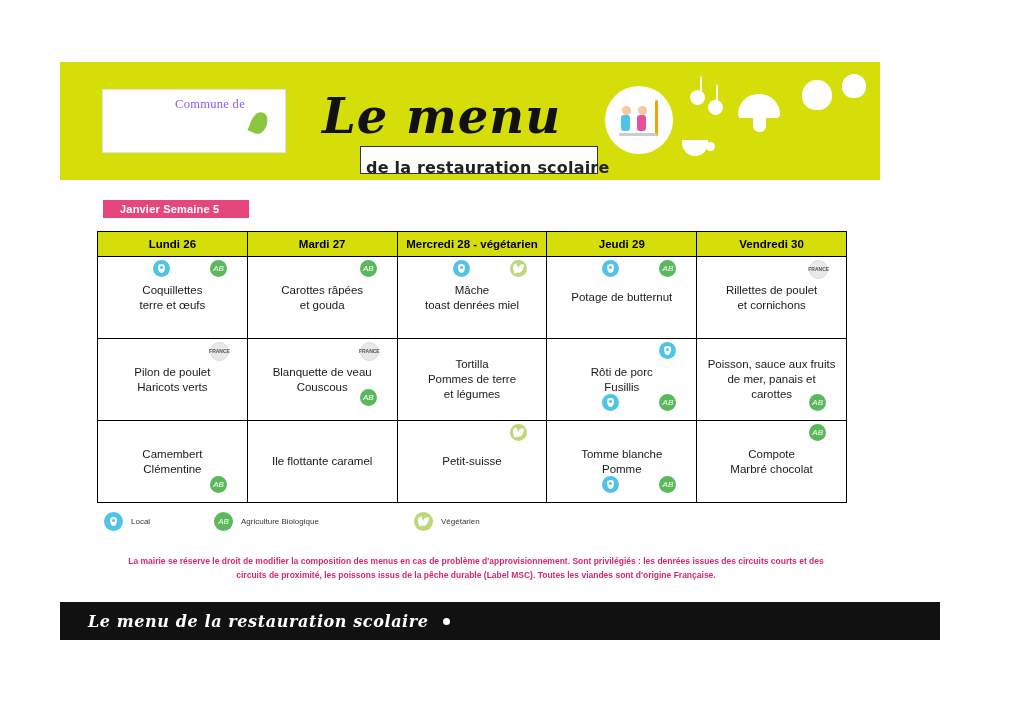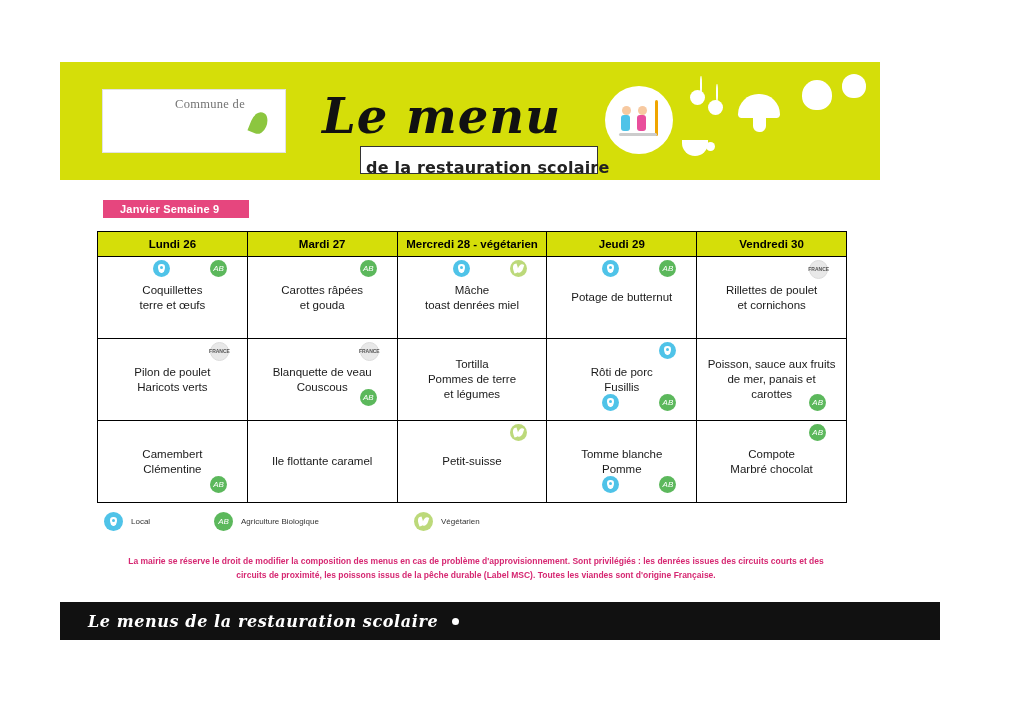--- a/index.html
+++ b/index.html
@@ -31,21 +31,21 @@
     width: 182px;
     height: 62px;
     background: #ffffff;
     border: 1px solid #e2e2e2;
   }
   .logo-commune {
     position: absolute;
     left: 72px;
     top: 7px;
     font-size: 12.5px;
-    color: #737373;
+    color: #8b5cf6;
     font-family: "Liberation Serif", serif;
     letter-spacing: .3px;
   }
   .logo-boussay {
     position: absolute;
     left: 12px;
     top: 20px;
     font-size: 29px;
     font-weight: bold;
     letter-spacing: -.5px;
@@ -350,21 +350,21 @@
     <div class="deco" style="left:693px; top:54px; width:13px; height:16px; border-radius:0 0 6px 6px;"></div>
   </div>
   <div class="apple" style="left:742px; top:18px; width:30px; height:30px;"></div>
   <div class="apple" style="left:782px; top:12px; width:24px; height:24px;"></div>
   <div>
     <div class="cup" style="left:622px; top:78px; width:26px; height:16px;"></div>
     <div class="deco" style="left:646px; top:80px; width:9px; height:9px; border-radius:50%;"></div>
   </div>
 </div>
 
-<div class="week-label">Janvier Semaine 9</div>
+<div class="week-label">Janvier Semaine 5</div>
 
 <table class="menu-table">
   <thead>
     <tr>
       <th>Lundi 26</th>
       <th>Mardi 27</th>
       <th>Mercredi 28 - végétarien</th>
       <th>Jeudi 29</th>
       <th>Vendredi 30</th>
     </tr>
@@ -509,15 +509,15 @@
     <div class="badge badge-veg">
         <div class="leaf-glyph"></div>
       </div>
     <span>Végétarien</span>
   </div>
 </div>
 
 <div class="disclaimer">La mairie se réserve le droit de modifier la composition des menus en cas de problème d'approvisionnement. Sont privilégiés : les denrées issues des circuits courts et des circuits de proximité, les poissons issus de la pêche durable (Label MSC). Toutes les viandes sont d'origine Française.</div>
 
 <div class="footer">
-  <div class="footer-script">Le menus de la restauration scolaire</div>
+  <div class="footer-script">Le menu de la restauration scolaire</div>
   <div class="footer-dot"></div>
 </div>
 
 </body></html>

